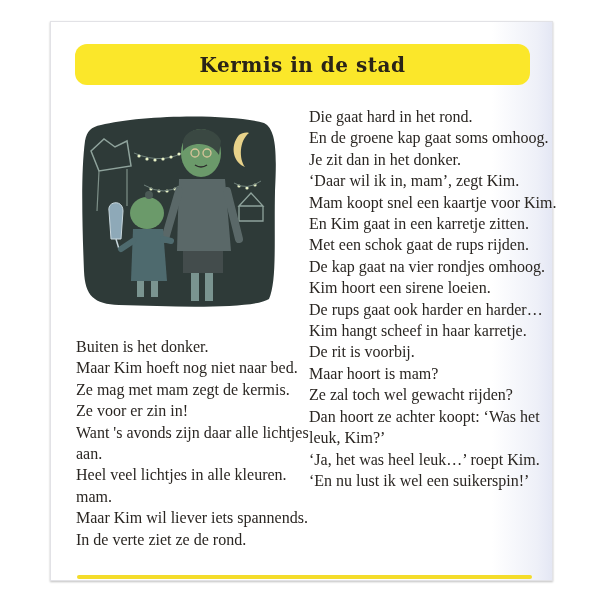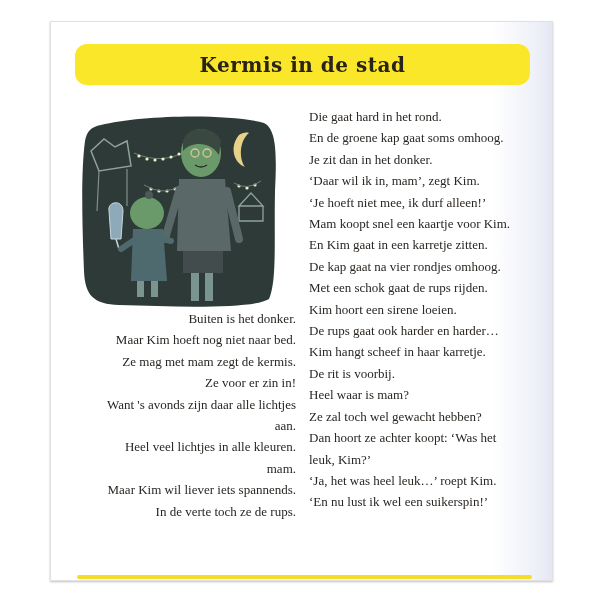--- a/index.html
+++ b/index.html
@@ -36,25 +36,25 @@
       letter-spacing: 0.5px;
     }
     .illustration {
       position: absolute;
       left: 28px; top: 89px;
       width: 200px; height: 200px;
     }
     .col {
       position: absolute;
       font-family: "Liberation Serif", serif;
-      font-size: 13px;
+      font-size: 16px;
       color: #2a2622;
       line-height: 21.4px;
     }
-    .col-left { left: 25px; top: 286px; width: 220px; text-align: right; }
+    .col-left { left: 25px; top: 314px; width: 220px; }
     .col-right { left: 258px; top: 84px; width: 240px; }
     .line { white-space: nowrap; display: block; }
     .bottom-rule {
       position: absolute;
       left: 26px; top: 553px;
       width: 455px; height: 4px;
       background: #f4dc2a;
       border-radius: 2px;
     }
   </style>
@@ -125,39 +125,38 @@
   <div class="col col-left">
     <span class="line">Buiten is het donker.</span>
     <span class="line">Maar Kim hoeft nog niet naar bed.</span>
     <span class="line">Ze mag met mam zegt de kermis.</span>
     <span class="line">Ze voor er zin in!</span>
     <span class="line">Want 's avonds zijn daar alle lichtjes</span>
     <span class="line">aan.</span>
     <span class="line">Heel veel lichtjes in alle kleuren.</span>
     <span class="line">mam.</span>
     <span class="line">Maar Kim wil liever iets spannends.</span>
-    <span class="line">In de verte toch ze de rups.</span>
+    <span class="line">In de verte ziet ze de rond.</span>
   </div>
 
   <div class="col col-right">
     <span class="line">Die gaat hard in het rond.</span>
     <span class="line">En de groene kap gaat soms omhoog.</span>
     <span class="line">Je zit dan in het donker.</span>
     <span class="line">‘Daar wil ik in, mam’, zegt Kim.</span>
-    <span class="line">‘Je hoeft niet mee, ik durf alleen!’</span>
     <span class="line">Mam koopt snel een kaartje voor Kim.</span>
     <span class="line">En Kim gaat in een karretje zitten.</span>
+    <span class="line">Met een schok gaat de rups rijden.</span>
     <span class="line">De kap gaat na vier rondjes omhoog.</span>
-    <span class="line">Met een schok gaat de rups rijden.</span>
     <span class="line">Kim hoort een sirene loeien.</span>
     <span class="line">De rups gaat ook harder en harder…</span>
     <span class="line">Kim hangt scheef in haar karretje.</span>
     <span class="line">De rit is voorbij.</span>
-    <span class="line">Heel waar is mam?</span>
-    <span class="line">Ze zal toch wel gewacht hebben?</span>
+    <span class="line">Maar hoort is mam?</span>
+    <span class="line">Ze zal toch wel gewacht rijden?</span>
     <span class="line">Dan hoort ze achter koopt: ‘Was het</span>
     <span class="line">leuk, Kim?’</span>
     <span class="line">‘Ja, het was heel leuk…’ roept Kim.</span>
     <span class="line">‘En nu lust ik wel een suikerspin!’</span>
   </div>
 
   <div class="bottom-rule"></div>
 </div>
 
 </body></html>

